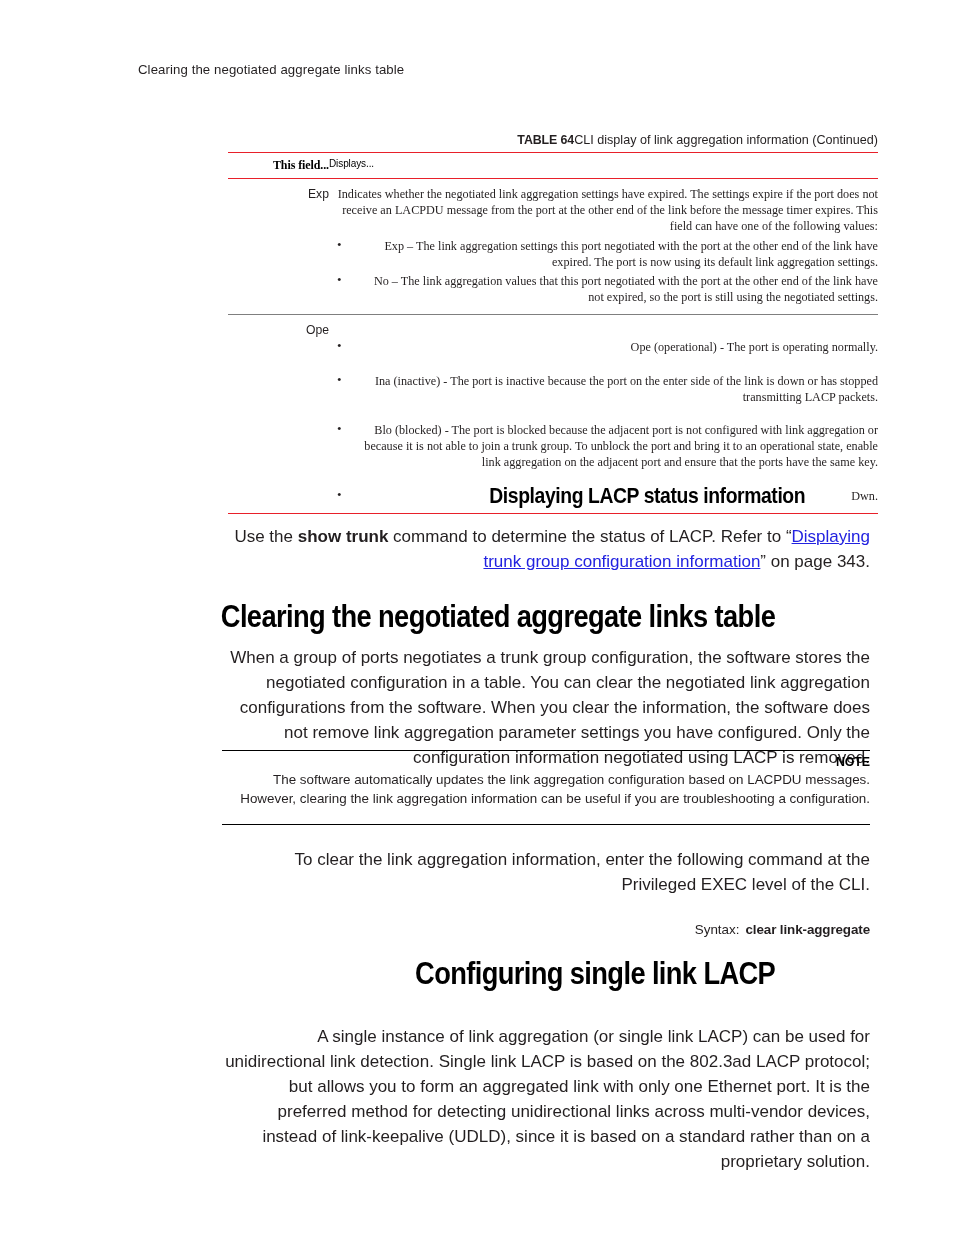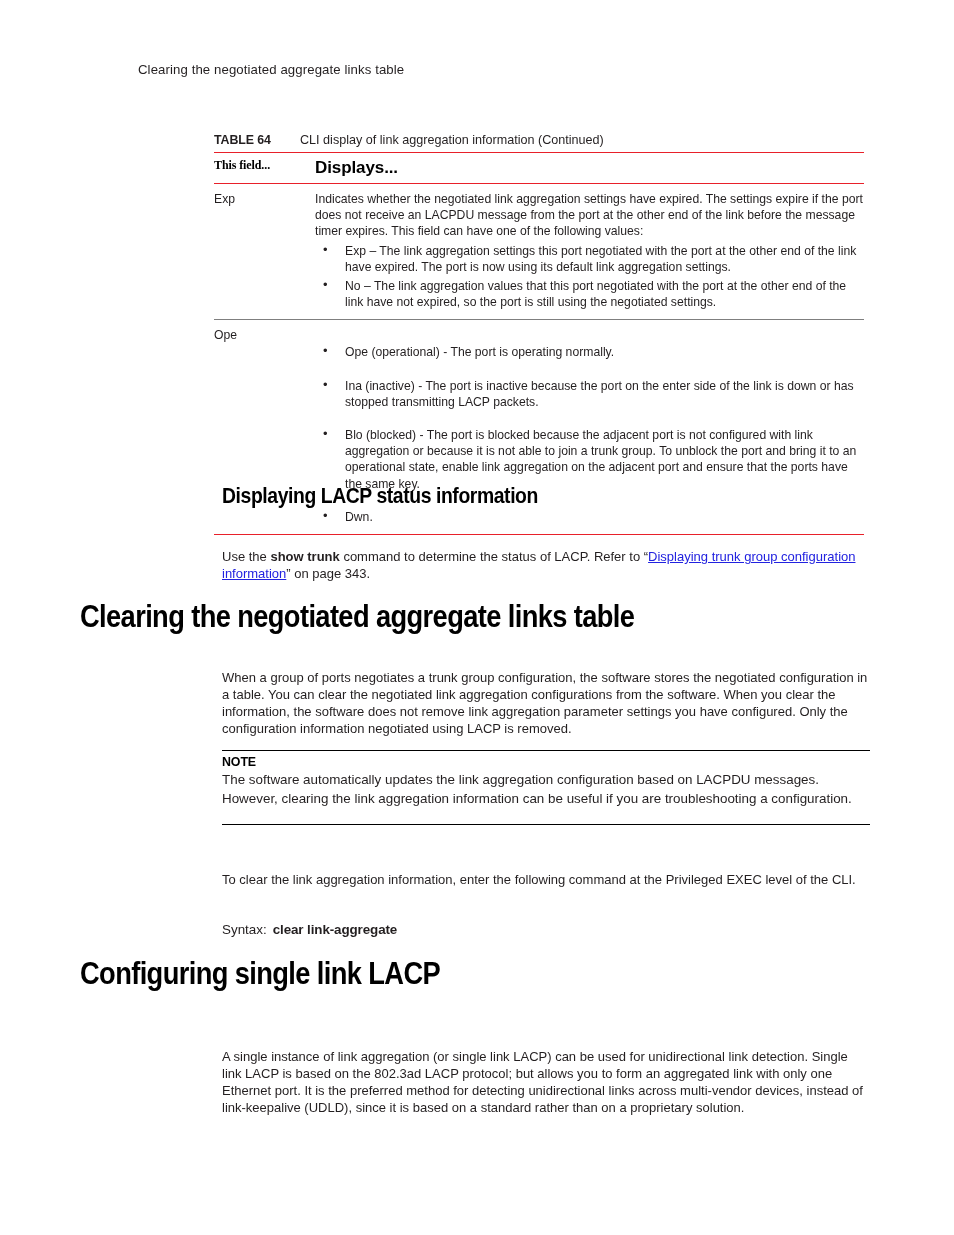--- a/index.html
+++ b/index.html
@@ -14,20 +14,21 @@
     font-family: "Liberation Sans", sans-serif;
     color: #000000;
     -webkit-font-smoothing: antialiased;
   }
 
   .page {
     position: relative;
     width: 954px;
     height: 1235px;
     overflow: hidden;
+    text-align: right;
   }
 
   
   .running-header {
     position: absolute;
     left: 138px;
     top: 62px;
     font-size: 13.2px;
     letter-spacing: 0.1px;
     color: #231f20;
@@ -41,21 +42,21 @@
   }
   .full-col {
     position: absolute;
     left: 80px;
     width: 790px;
   }
 
   
   .table-block {
     position: absolute;
-    left: 214px;
+    left: 228px;
     top: 133px;
     width: 650px;
   }
   .table-caption {
     font-size: 12.6px;
     color: #231f20;
     padding-bottom: 5px;
     white-space: nowrap;
   }
   .table-caption .tbl-num {
@@ -83,40 +84,41 @@
   }
   .thead-row .c1 {
     width: 101px;
     flex: 0 0 101px;
     font-weight: bold;
     font-size: 12px;
     letter-spacing: -0.1px;
     font-family: Liberation Serif, serif;
   }
   .thead-row .c2 {
-    font-weight: bold;
-    font-size: 17px;
+    font-weight: normal;
+    font-size: 10px;
     letter-spacing: -0.1px;
   }
   .tbody-row {
     display: flex;
     padding: 7px 0 9px 0;
   }
   .tbody-row .c1 {
     width: 101px;
     flex: 0 0 101px;
     font-size: 12.2px;
     color: #231f20;
     padding-top: 1px;
   }
   .tbody-row .c2 {
     flex: 1 1 auto;
     font-size: 12.2px;
     color: #231f20;
     line-height: 16.2px;
+    font-family: Liberation Serif, serif;
   }
   .tbody-row .c2 p {
     margin: 0;
   }
   ul.bullets {
     list-style: none;
     margin: 0;
     padding: 0;
   }
   ul.bullets > li {
@@ -152,24 +154,23 @@
     font-size: 31px;
     letter-spacing: -0.7px;
     color: #000;
     transform: scaleX(0.88);
     transform-origin: left center;
     white-space: nowrap;
   }
 
   
   .para {
-    font-size: 13px;
-    line-height: 17px;
-    color: #231f20;
-    margin-top: 24px;
+    font-size: 17px;
+    line-height: 25px;
+    color: #231f20;
   }
   .para b { font-weight: bold; }
   .lnk {
     color: #2222e0;
   }
 
   
   .note-box {
     position: absolute;
     left: 222px;

